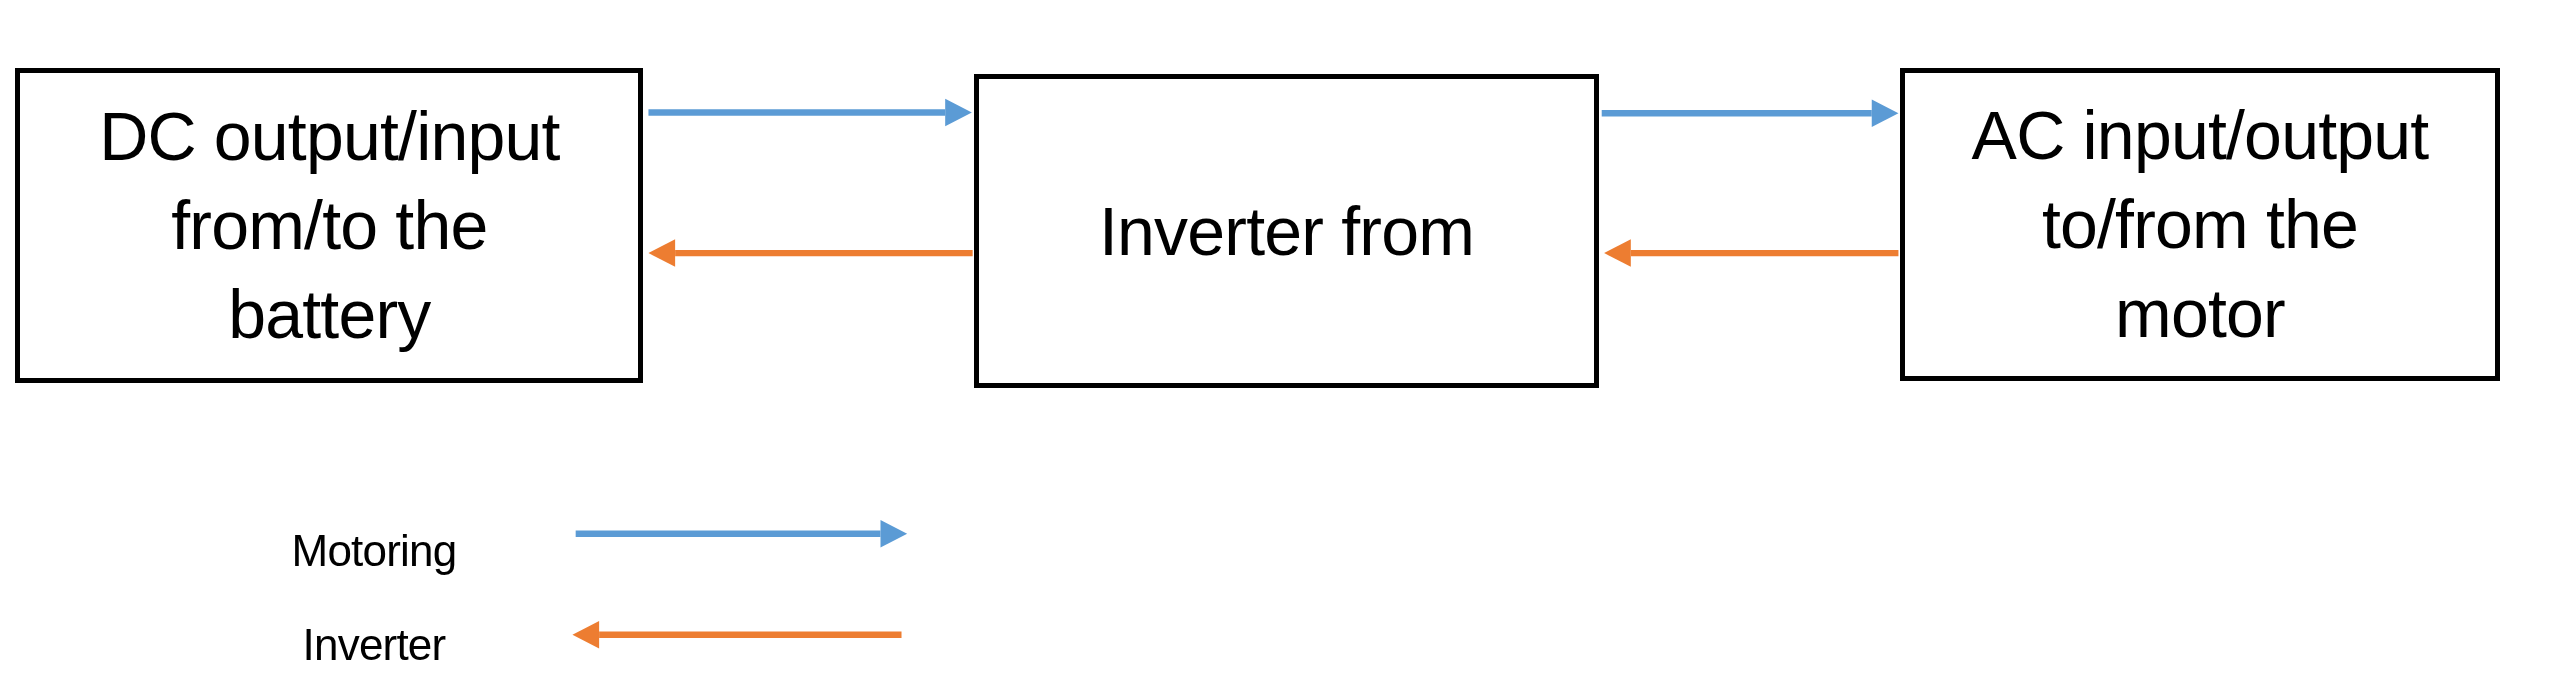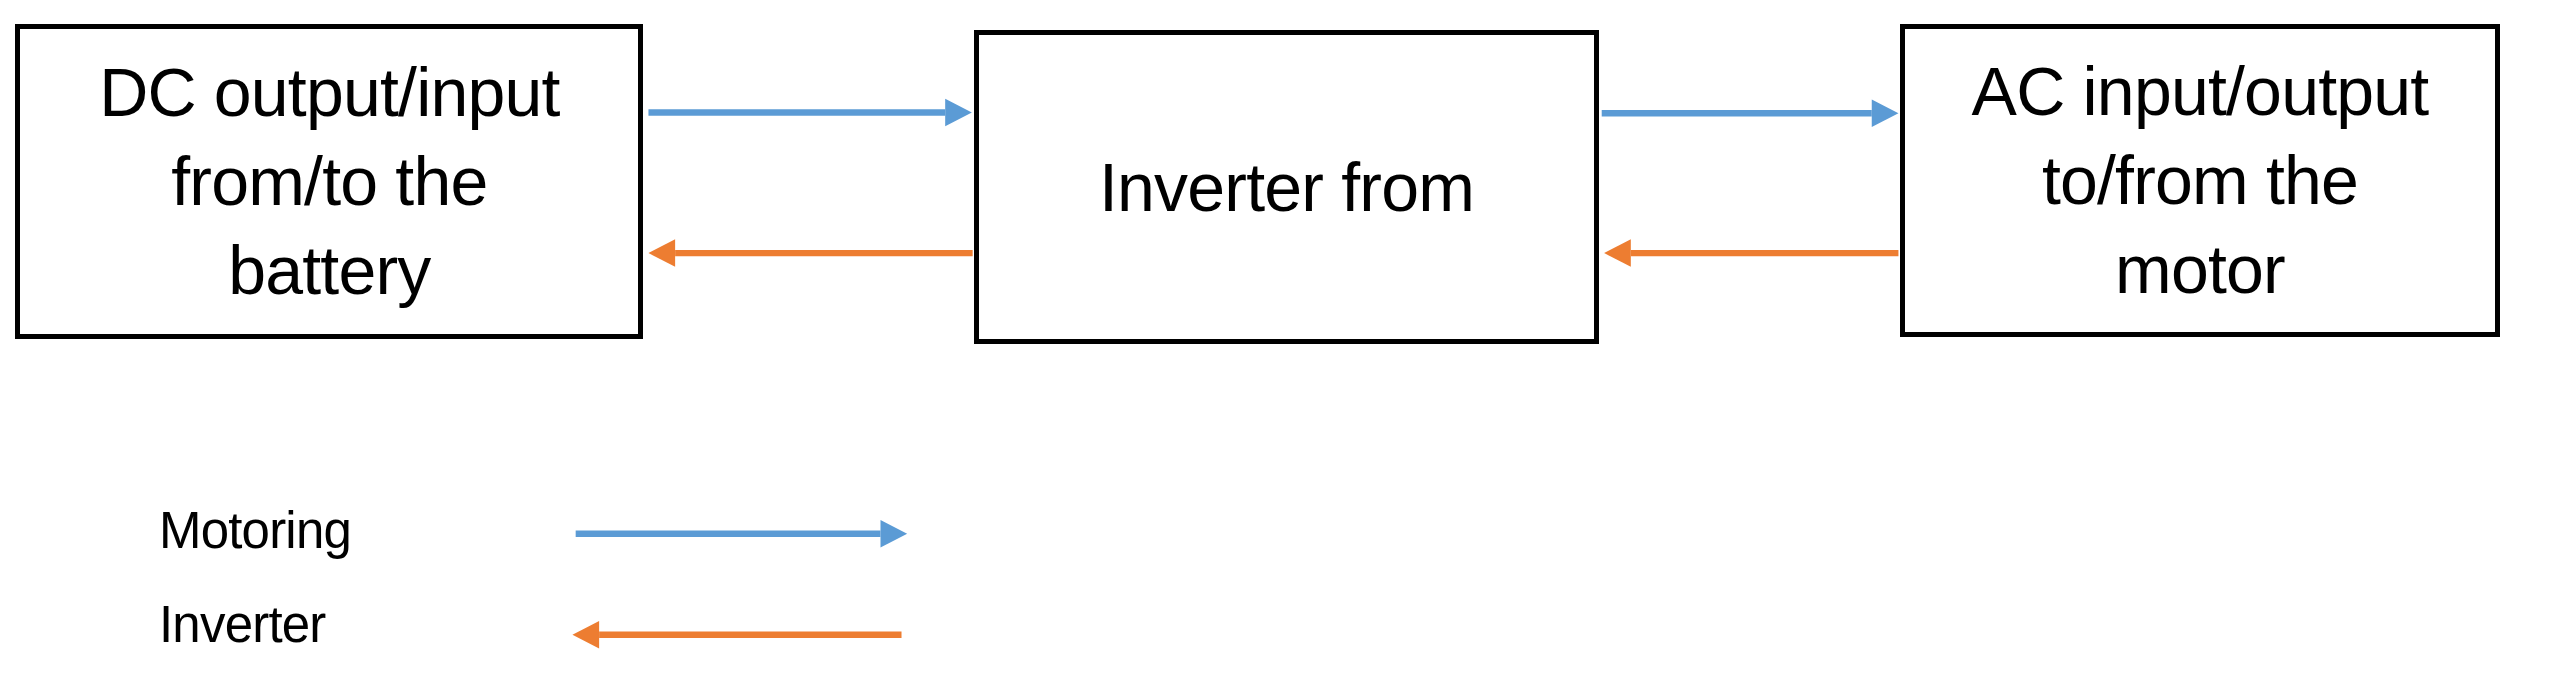--- a/index.html
+++ b/index.html
@@ -24,37 +24,39 @@
   }
   .diag-box {
     position: absolute;
     box-sizing: border-box;
     border: 5.7px solid #000000;
     background: #ffffff;
     display: flex;
     align-items: center;
     justify-content: center;
     text-align: center;
+    margin-top: 44px;
   }
   .diag-box .box-label {
     white-space: pre-line;
     font-size: 68px;
     line-height: 89px;
     color: #000000;
     letter-spacing: -0.8px;
   }
   .legend-label {
     position: absolute;
     left: 159px;
     width: 430px;
-    text-align: left;
-    font-size: 51px;
+    text-align: center;
+    font-size: 44px;
     line-height: 68px;
     color: #000000;
     letter-spacing: -0.8px;
+    margin-top: 20px;
   }
 </style>
 </head>
 <body>
 
 <div class="canvas">
 
   <svg id="arrows-svg" xmlns="http://www.w3.org/2000/svg" viewBox="0 0 3186 857" width="2576" height="693">
       <g>
         <line x1="802" y1="139" x2="1169" y2="139" stroke="#5B9BD5" stroke-width="8"></line>

